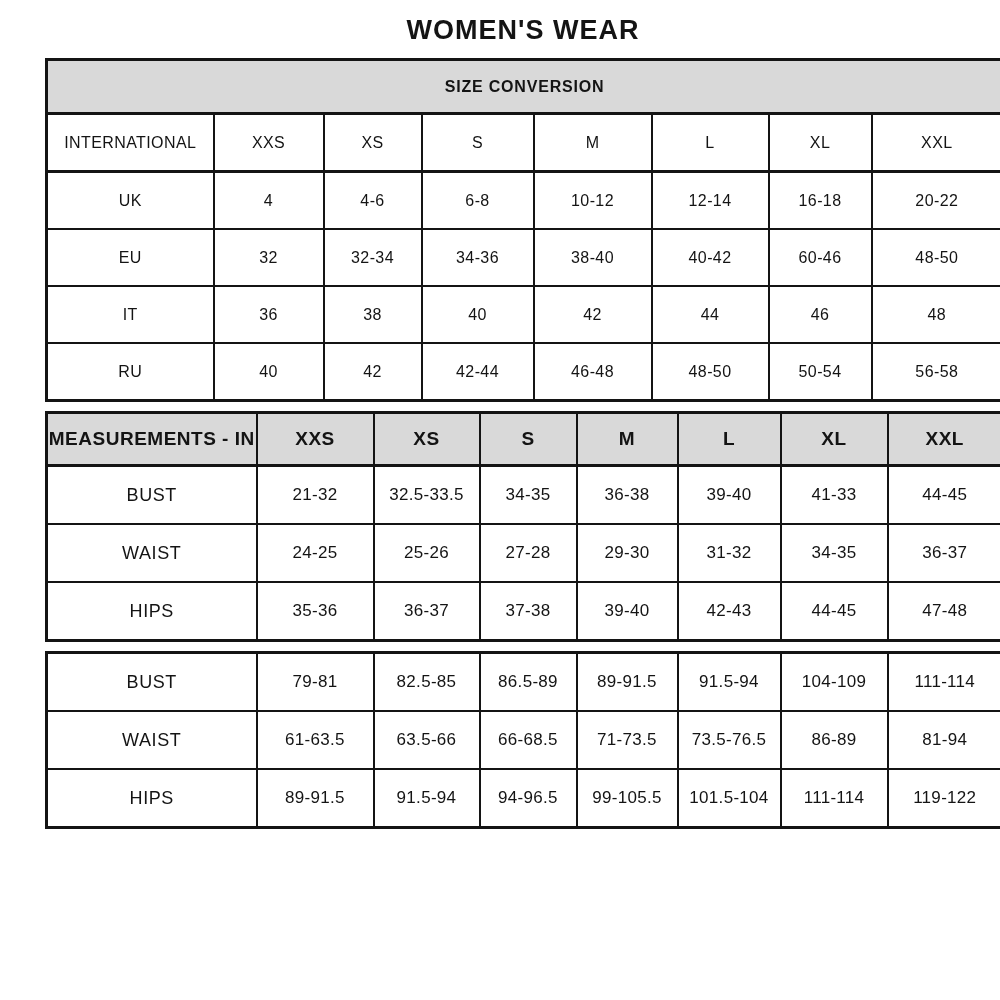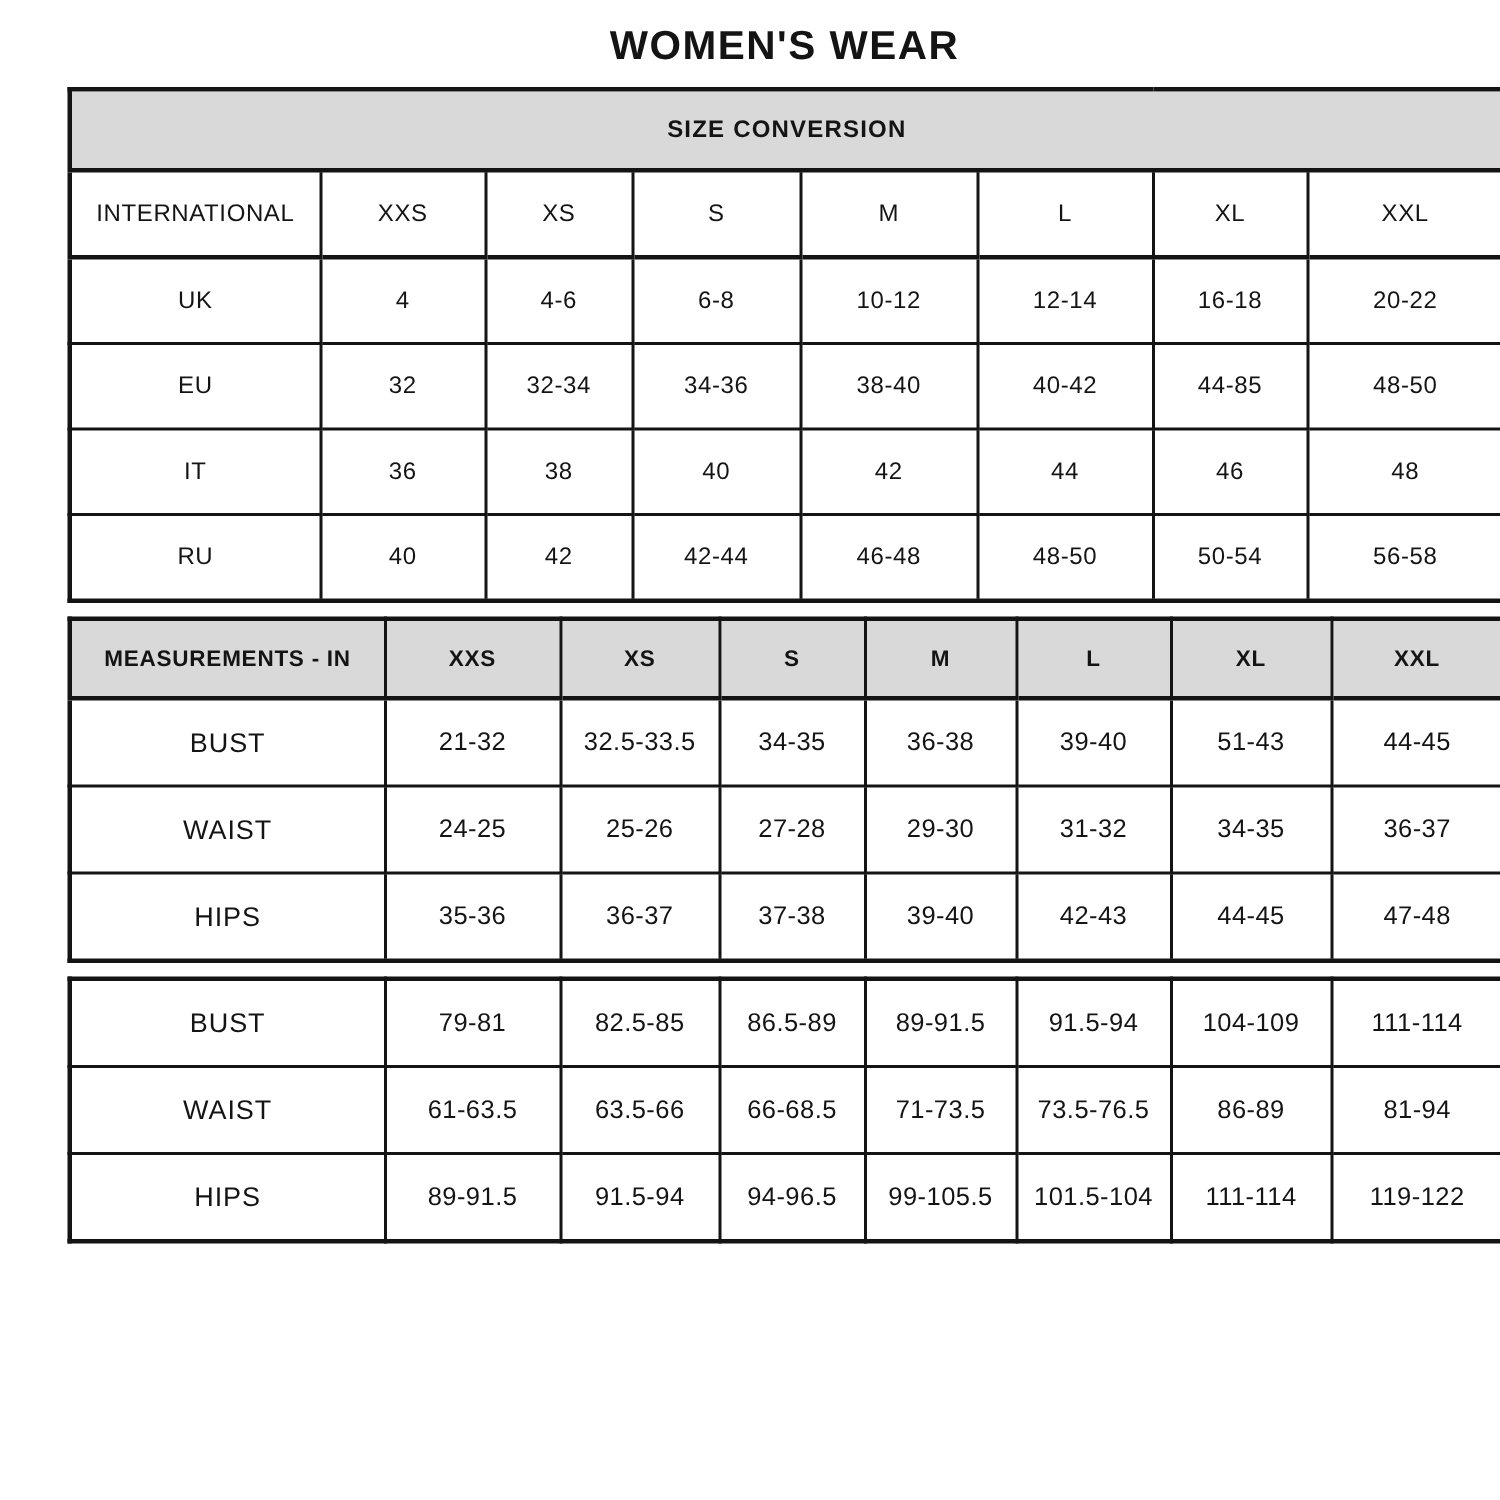--- a/index.html
+++ b/index.html
@@ -50,21 +50,21 @@
   .t1 td { height: 55px; font-size: 16px; letter-spacing: 0.4px; }
   .t1 tr.head td {
     font-weight: normal;
     background: #ffffff;
     border-bottom-width: 3px;
   }
   .t2, .t3 { margin-top: 9px; }
   .t2 tr.head td, .t3 tr.head td {
     background: var(--header-bg, #d9d9d9);
     font-weight: bold;
-    font-size: 15px;
+    font-size: 19px;
     height: 50px;
     letter-spacing: 0.5px;
     border-bottom-width: 3px;
   }
   .t2 td, .t3 td { height: 56px; }
   .t2 td.val, .t3 td.val { font-size: 17px; letter-spacing: 0.3px; }
   .t2 td.lbl, .t3 td.lbl { font-size: 18px; letter-spacing: 0.6px; }
 </style>
 </head>
 <body>
@@ -110,21 +110,21 @@
           <td class="val">16-18</td>
           <td class="val">20-22</td>
         </tr>
         <tr class="datarow">
           <td class="lbl">EU</td>
           <td class="val">32</td>
           <td class="val">32-34</td>
           <td class="val">34-36</td>
           <td class="val">38-40</td>
           <td class="val">40-42</td>
-          <td class="val">44-85</td>
+          <td class="val">60-46</td>
           <td class="val">48-50</td>
         </tr>
         <tr class="datarow">
           <td class="lbl">IT</td>
           <td class="val">36</td>
           <td class="val">38</td>
           <td class="val">40</td>
           <td class="val">42</td>
           <td class="val">44</td>
           <td class="val">46</td>
@@ -165,21 +165,21 @@
           <td class="val">XL</td>
           <td class="val">XXL</td>
         </tr>
         <tr class="datarow">
           <td class="lbl">BUST</td>
           <td class="val">21-32</td>
           <td class="val">32.5-33.5</td>
           <td class="val">34-35</td>
           <td class="val">36-38</td>
           <td class="val">39-40</td>
-          <td class="val">51-43</td>
+          <td class="val">41-33</td>
           <td class="val">44-45</td>
         </tr>
         <tr class="datarow">
           <td class="lbl">WAIST</td>
           <td class="val">24-25</td>
           <td class="val">25-26</td>
           <td class="val">27-28</td>
           <td class="val">29-30</td>
           <td class="val">31-32</td>
           <td class="val">34-35</td>

